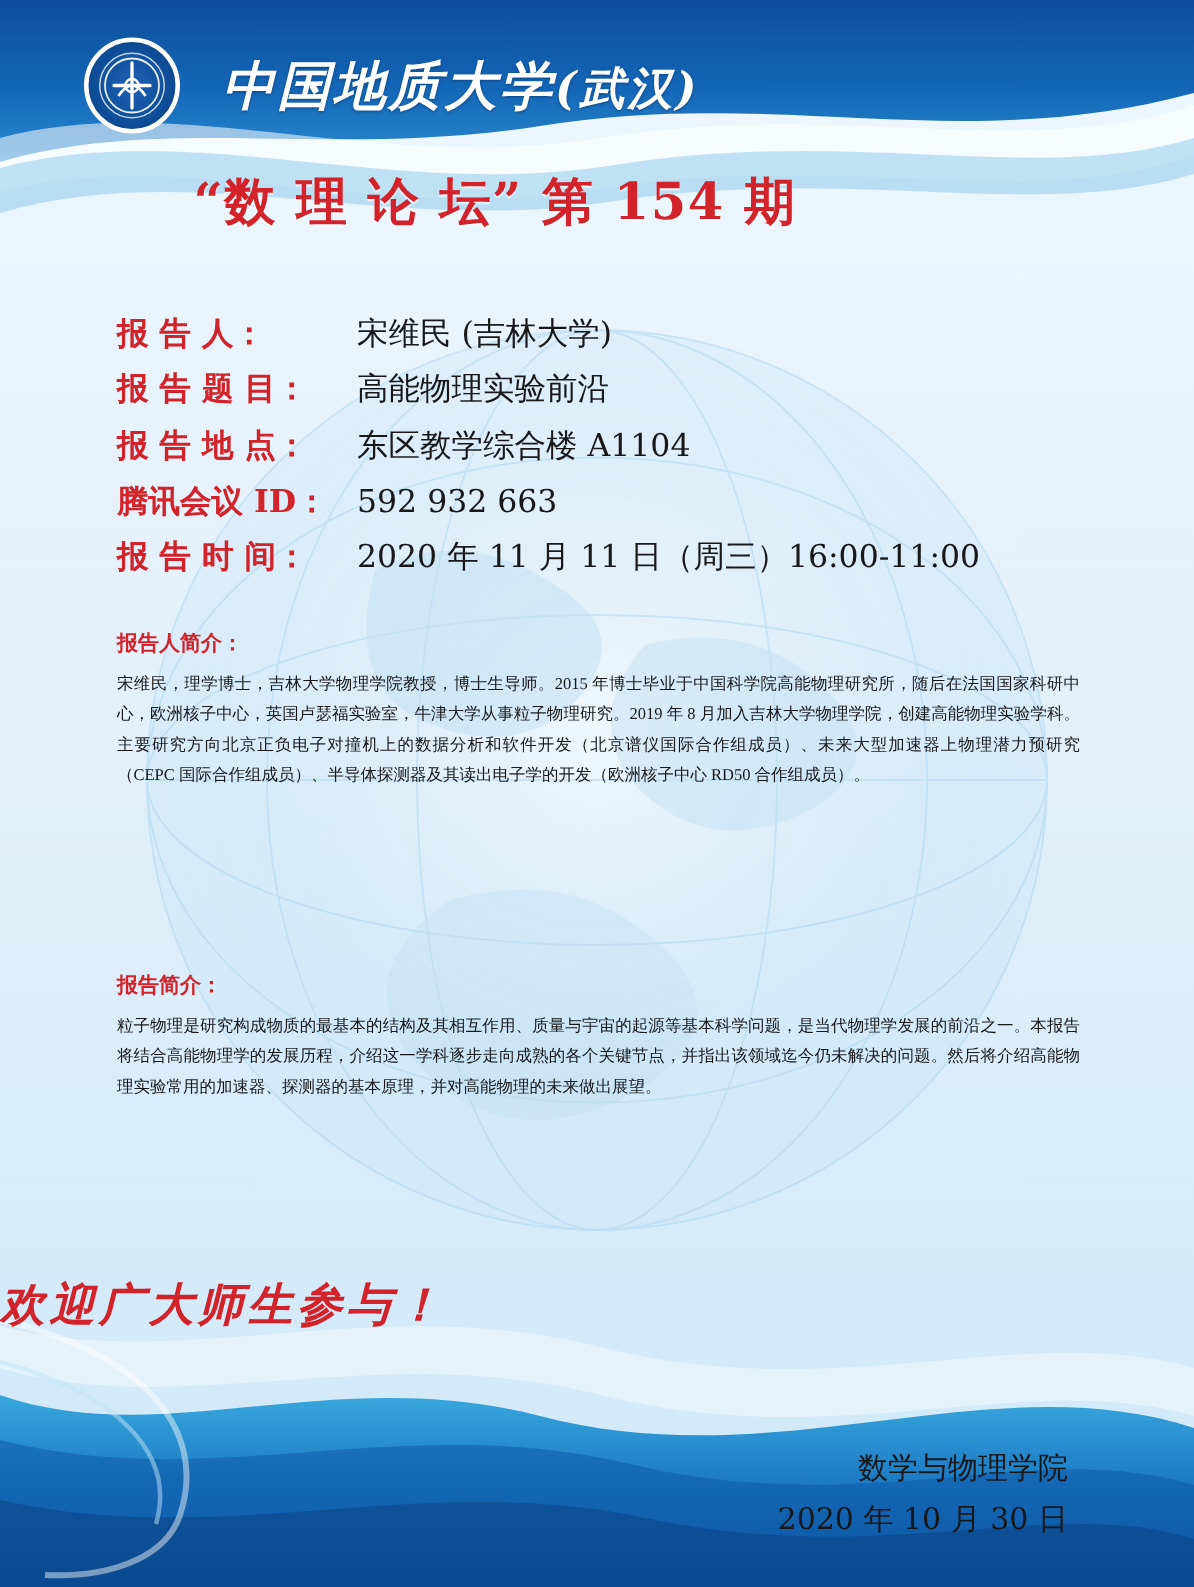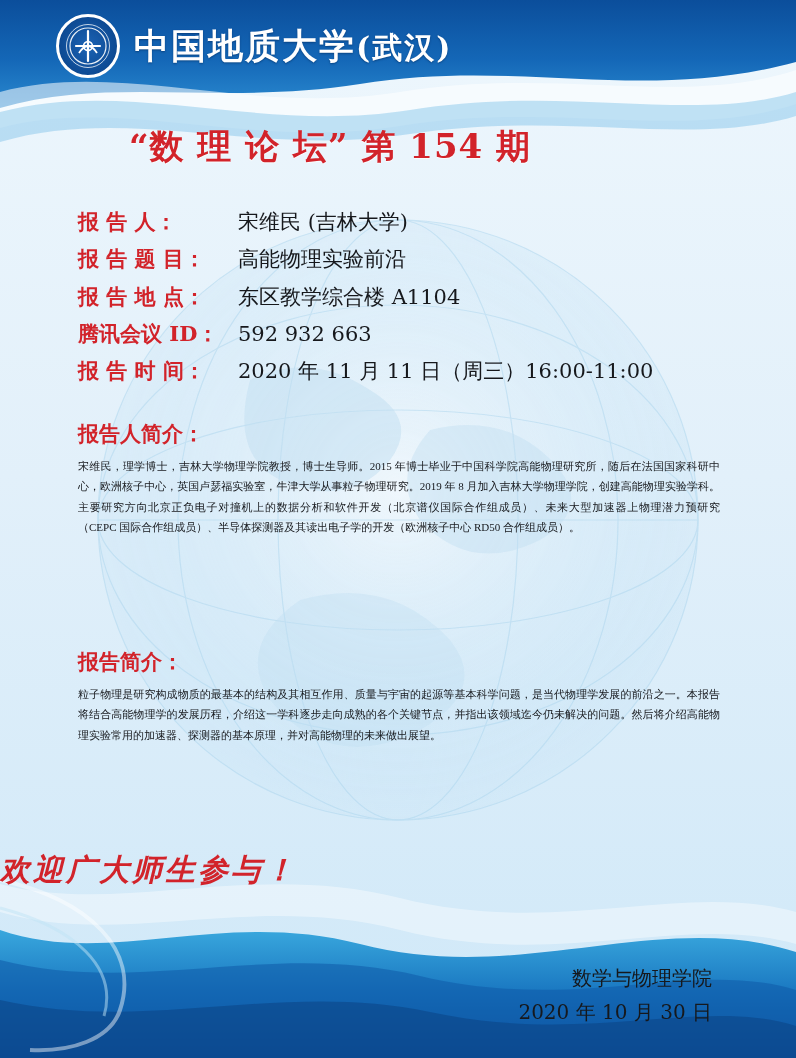--- a/index.html
+++ b/index.html
@@ -18,23 +18,24 @@
   }
   
   .bg-svg { position:absolute; inset:0; width:796px; height:1058px; }
 
   
   .header {
     position: absolute; top:0; left:0; width:796px; height:96px;
     overflow: hidden;
   }
   .logo-wrap {
-    position: absolute; left: 56px; top: 14px;
-    display: flex; align-items: center; gap: 14px;
+    position: absolute; left: 56px; top: 25px;
+    display: flex; align-items: center; gap: 28px;
     z-index: 5;
+    font-style: italic;
   }
   .logo-seal {
     width: 64px; height: 64px; border-radius: 50%;
     border: 3px solid #ffffff;
     background: radial-gradient(circle at 50% 50%, #1b63b4 0%, #0d4a93 70%, #093a77 100%);
     position: relative;
     display:flex; align-items:center; justify-content:center;
   }
   .logo-seal::before {
     content: "";
@@ -50,21 +51,21 @@
     letter-spacing: 2px;
     text-shadow: 0 1px 2px rgba(0,40,90,.55);
     white-space: nowrap;
   }
   .univ-name .paren { font-size: 30px; }
 
   
   .content { position: absolute; inset: 0; z-index: 4; }
 
   .poster-title {
-    position: absolute; top: 124px; left: 0; width: 660px;
+    position: absolute; top: 112px; left: 0; width: 660px;
     text-align: center;
     font-family: "DejaVu Serif", "Liberation Serif", serif;
     font-weight: bold;
     font-size: 34px;
     color: #d2232a;
     letter-spacing: 1px;
     text-shadow: 0 1px 1px rgba(255,255,255,.8);
   }
 
   .info-block { position: absolute; top: 208px; left: 78px; width: 660px; }
@@ -83,21 +84,21 @@
   }
   .info-value {
     color: #16181c;
     font-weight: normal;
   }
 
   .section { position: absolute; left: 78px; width: 642px; }
   .section-head {
     font-family: "DejaVu Serif", "Liberation Serif", serif;
     font-weight: bold;
-    font-size: 21px;
+    font-size: 14px;
     color: #d2232a;
     margin-bottom: 8px;
   }
   .section-body {
     font-family: Liberation Serif, serif;
     font-size: 11px;
     line-height: 1.85;
     color: #16181c;
     text-align: justify;
   }

